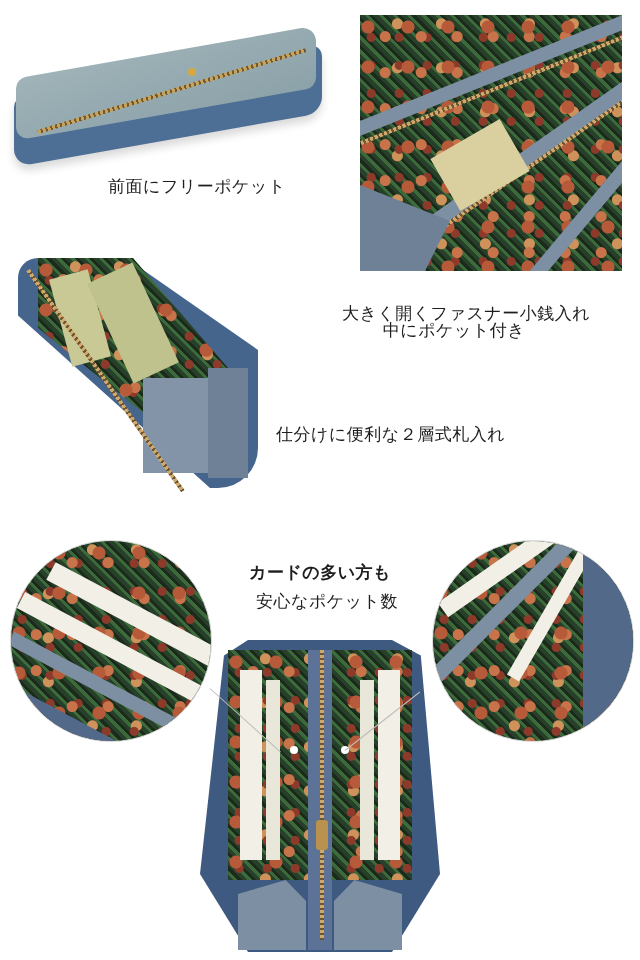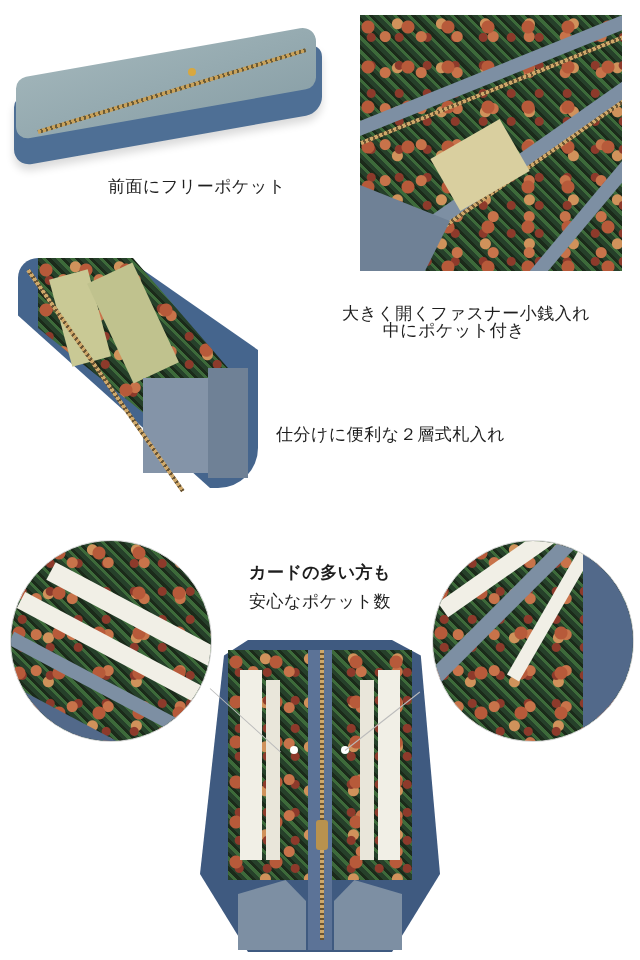--- a/index.html
+++ b/index.html
@@ -58,21 +58,21 @@
   <div class="abs fabric" style="left:20px;top:30px;width:190px;height:200px;clip-path:polygon(0 0,50% 0,100% 55%,85% 100%,0 35%);"></div>
   <div class="abs" style="left:42px;top:45px;width:40px;height:90px;background:#c9c995;transform:rotate(-15deg);"></div>
   <div class="abs" style="left:90px;top:40px;width:50px;height:110px;background:#c0c28e;transform:rotate(-25deg);"></div>
   <div class="abs" style="left:125px;top:150px;width:65px;height:95px;background:#8494a8;"></div>
   <div class="abs" style="left:190px;top:140px;width:40px;height:110px;background:#6f8196;"></div>
   <div class="zipline" style="left:10px;top:40px;width:270px;transform:rotate(55deg);transform-origin:left;"></div>
 </div>
 <div class="caption" style="left:266px;top:420px;margin-left:10px;">仕分けに便利な２層式札入れ</div>
 
 <div class="caption" style="left:220px;top:558px;width:200px;font-weight:bold;">カードの多い方も</div>
-<div class="caption" style="left:220px;top:587px;width:200px;">安心なポケット数</div>
+<div class="caption" style="left:227px;top:587px;width:200px;">安心なポケット数</div>
 
 <div class="circle fabric" style="left:10px;top:540px;width:200px;height:200px;">
   <div class="abs" style="left:40px;top:20px;width:220px;height:20px;background:#f1efe6;transform:rotate(28deg);transform-origin:left;"></div>
   <div class="abs" style="left:10px;top:50px;width:220px;height:18px;background:#f1efe6;transform:rotate(28deg);transform-origin:left;"></div>
   <div class="panel" style="left:0px;top:90px;width:230px;height:14px;transform:rotate(28deg);transform-origin:left;"></div>
   <div class="panel" style="left:-10px;top:140px;width:230px;height:22px;background:#52698a;transform:rotate(28deg);transform-origin:left;"></div>
 </div>
 
 <div class="circle fabric" style="left:432px;top:540px;width:200px;height:200px;">
   <div class="abs" style="left:10px;top:60px;width:200px;height:18px;background:#f1efe6;transform:rotate(-35deg);transform-origin:left;"></div>

